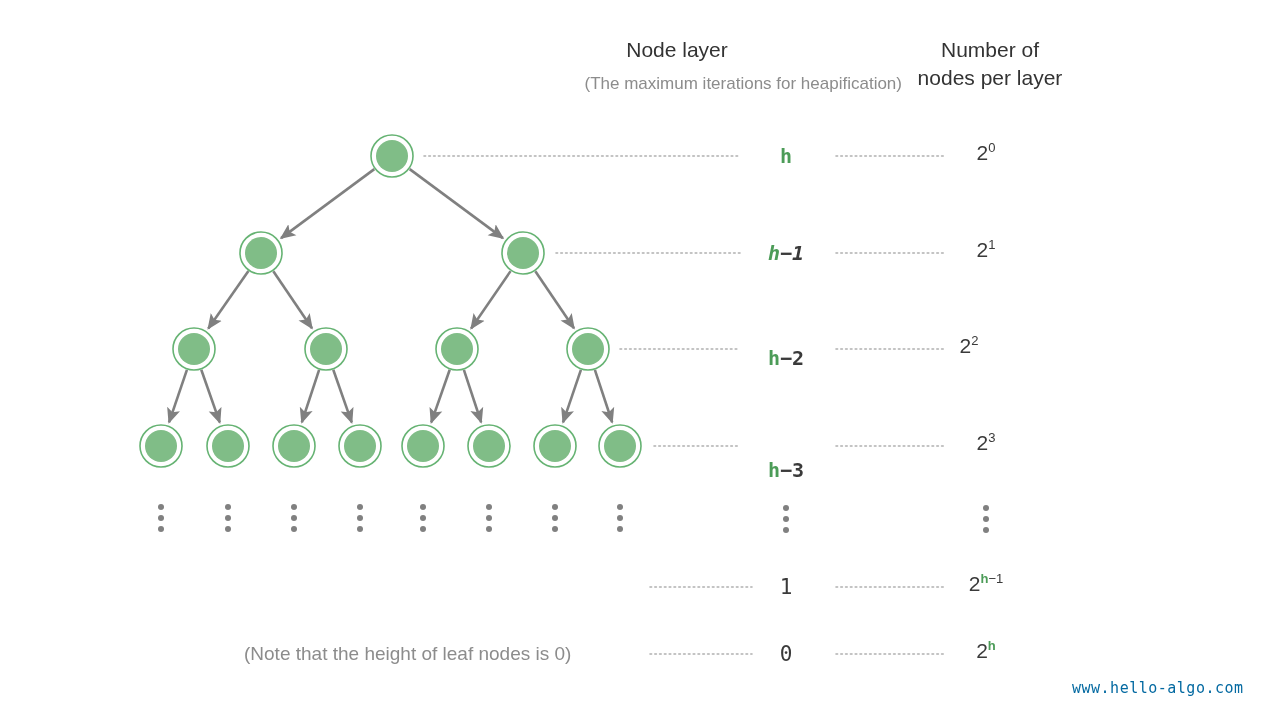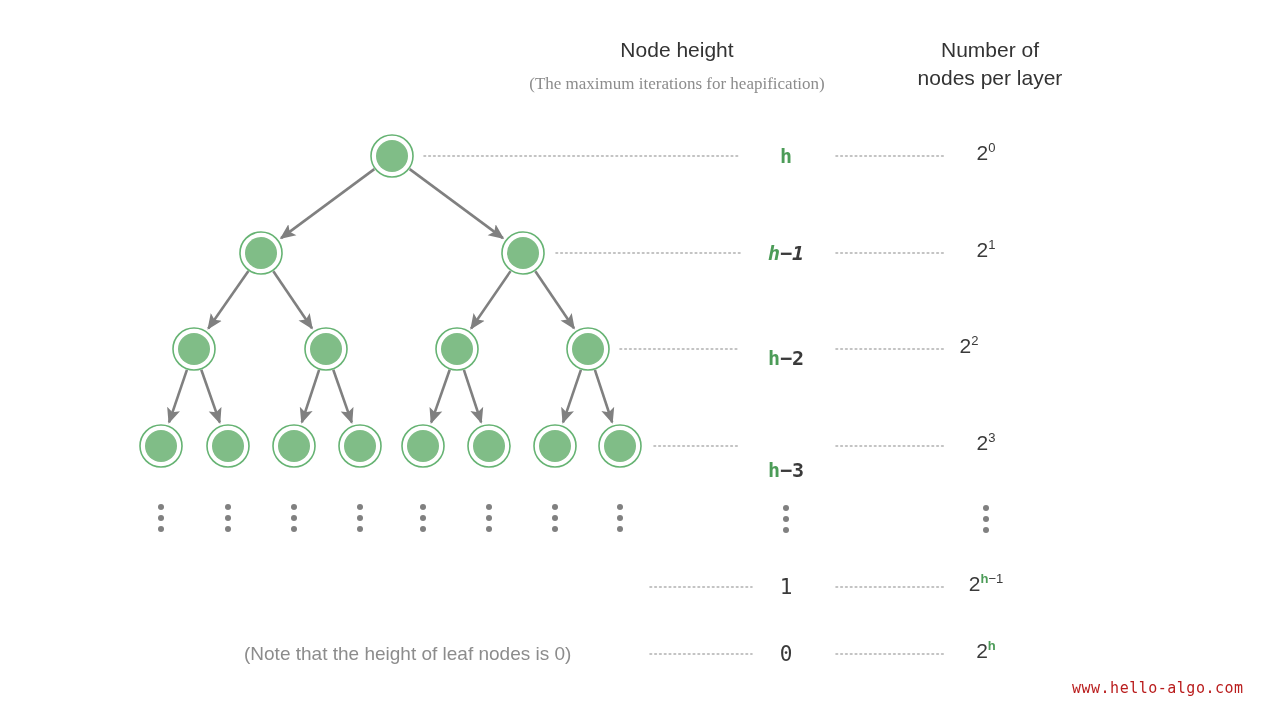--- a/index.html
+++ b/index.html
@@ -25,25 +25,24 @@
   .hdr {
     position: absolute;
     text-align: center;
     color: #333333;
     font-size: 21px;
     line-height: 28px;
     white-space: pre-line;
   }
   .hdr-sub {
     position: absolute;
-    text-align: center;
+    text-align: right;
     color: #8c8c8c;
     font-size: 17px;
     line-height: 24px;
-    font-family: Liberation Serif, serif;
   }
   .col-label {
     position: absolute;
     text-align: center;
     color: #333333;
     font-size: 20px;
     font-family: "DejaVu Sans Mono", monospace;
     font-weight: bold;
     white-space: nowrap;
   }
@@ -74,21 +73,21 @@
   }
   .note {
     position: absolute;
     color: #8c8c8c;
     font-size: 19px;
     white-space: nowrap;
     text-align: right;
   }
   .watermark {
     position: absolute;
-    color: #b91c1c;
+    color: #0369a1;
     font-size: 15px;
     font-family: "DejaVu Sans Mono", monospace;
     letter-spacing: 0.5px;
     white-space: nowrap;
   }
   .vdots {
     position: absolute;
     width: 6px;
   }
   .vdots i {
@@ -223,21 +222,21 @@
         <circle cx="489" cy="529" r="3" fill="#808080"></circle>
         <circle cx="555" cy="507" r="3" fill="#808080"></circle>
         <circle cx="555" cy="518" r="3" fill="#808080"></circle>
         <circle cx="555" cy="529" r="3" fill="#808080"></circle>
         <circle cx="620" cy="507" r="3" fill="#808080"></circle>
         <circle cx="620" cy="518" r="3" fill="#808080"></circle>
         <circle cx="620" cy="529" r="3" fill="#808080"></circle>
       </g>
   </svg>
 
-  <div class="hdr" style="left:527px; top:36px; width:300px;">Node height</div>
+  <div class="hdr" style="left:527px; top:36px; width:300px;">Node layer</div>
 
   <div class="hdr-sub" style="left:452px; top:72px; width:450px;">(The maximum iterations for heapification)</div>
 
   <div class="hdr" style="left:865px; top:64px; width:250px;">nodes per layer</div>
 
   <div class="hdr" style="left:865px; top:36px; width:250px;">Number of</div>
 
   <div class="col-label" style="left:726px; top:144px; width:120px;">
     <span class="g">h</span><span class="d"></span>
   </div>

